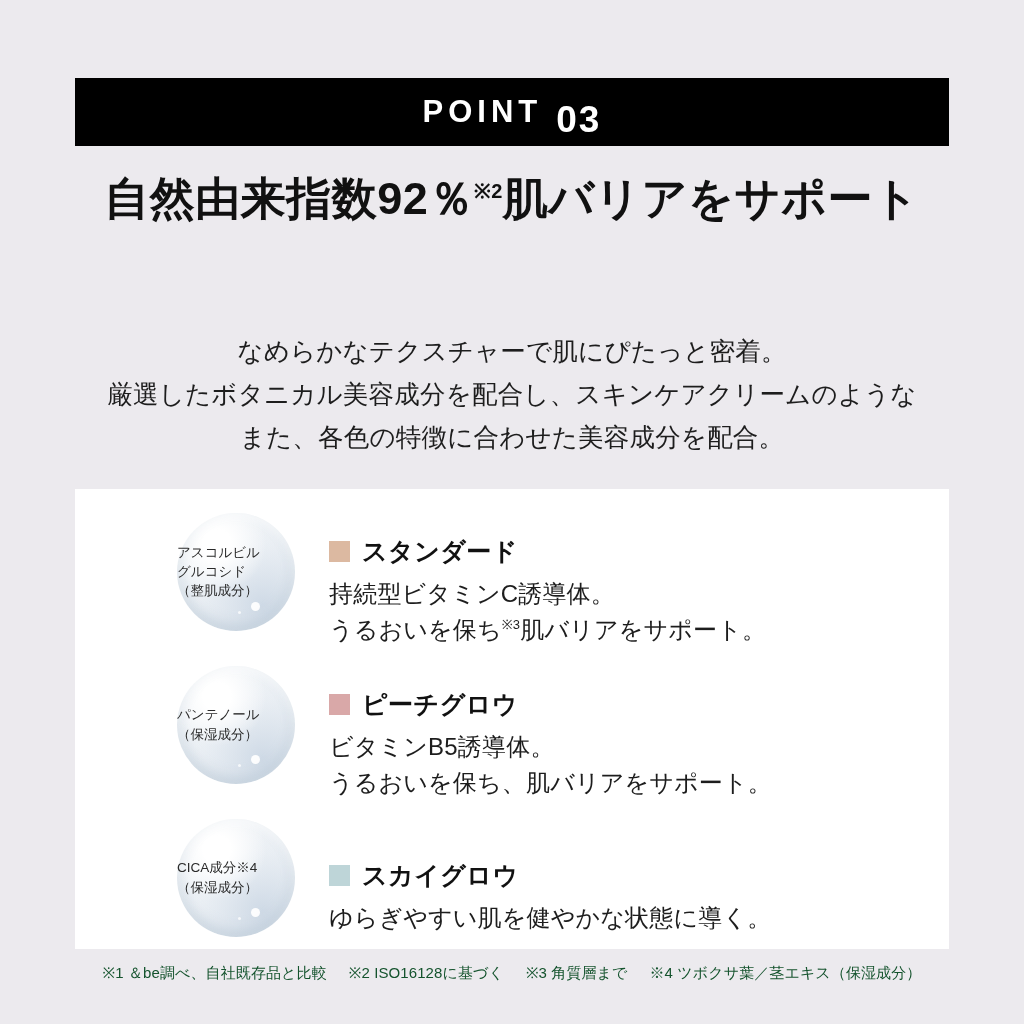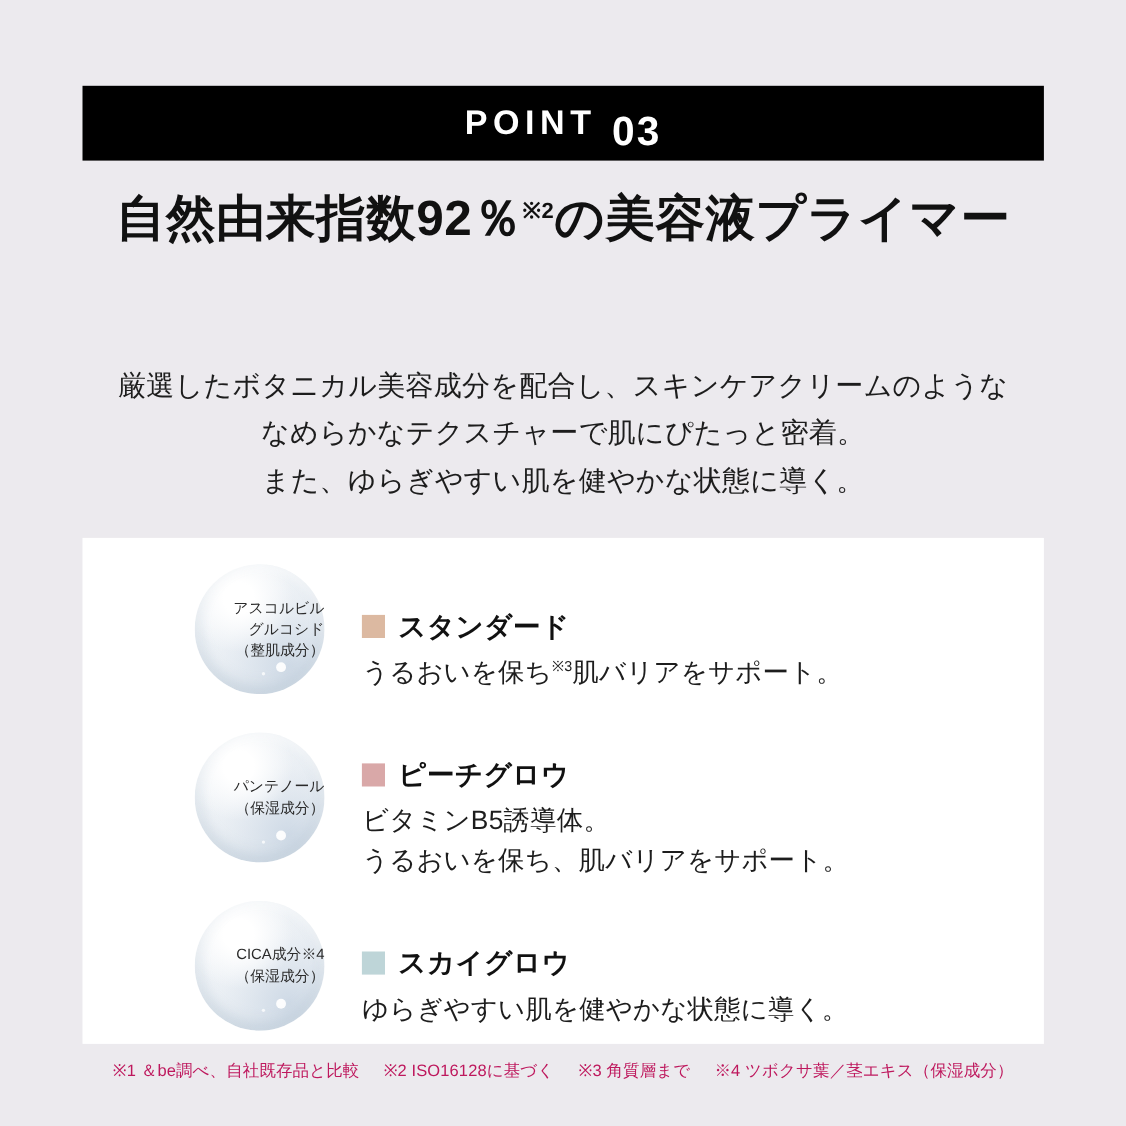--- a/index.html
+++ b/index.html
@@ -117,21 +117,21 @@
     margin-left: 102px;
     flex: 0 0 auto;
     border-radius: 50%;
     background:
       radial-gradient(circle at 34% 26%, #ffffff 0%, #ffffff 12%, rgba(255,255,255,0.0) 42%),
       radial-gradient(circle at 72% 78%, #cfdae6 0%, rgba(207,218,230,0.25) 48%, rgba(255,255,255,0) 70%),
       radial-gradient(circle at 50% 50%, #fbfcfd 0%, #f2f5f8 55%, #dde5ed 86%, #cdd8e3 100%);
     box-shadow: inset 0 -6px 14px rgba(150,170,190,0.32), inset 0 5px 10px rgba(255,255,255,0.95);
     display: flex;
     flex-direction: column;
-    align-items: flex-end;
+    align-items: flex-start;
     justify-content: center;
     text-align: center;
   }
   .bubble::after {
     content: "";
     position: absolute;
     left: 63%;
     top: 76%;
     width: 9px;
     height: 9px;
@@ -181,64 +181,67 @@
   }
 
   
   .footnotes {
     position: absolute;
     left: 0;
     top: 962px;
     width: 1024px;
     text-align: center;
     font-size: 15px;
-    color: #be185d;
+    color: #14532d;
     letter-spacing: 0.1px;
     white-space: nowrap;
   }
   .footnotes span {
     margin: 0 11px;
   }
 </style>
 </head>
 <body>
 
 <div class="page">
 
   <div class="banner">
     <span class="banner-text">POINT</span>
     <span class="banner-num">03</span>
   </div>
 
   <div class="headline">
     <div class="headline-line">
-      <span>自然由来指数92％</span><span class="sup">※2</span><span>の美容液プライマー</span>
+      <span>自然由来指数92％</span><span class="sup">※2</span><span>肌バリアをサポート</span>
     </div>
   </div>
 
   <div class="lead">
+    <div class="lead-line">なめらかなテクスチャーで肌にぴたっと密着。</div>
     <div class="lead-line">厳選したボタニカル美容成分を配合し、スキンケアクリームのような</div>
-    <div class="lead-line">なめらかなテクスチャーで肌にぴたっと密着。</div>
-    <div class="lead-line">また、ゆらぎやすい肌を健やかな状態に導く。</div>
+    <div class="lead-line">また、各色の特徴に合わせた美容成分を配合。</div>
   </div>
 
   <div class="card">
 
     <div class="ingredient ing-0">
       <div class="bubble">
         <div class="bubble-line">アスコルビル</div>
         <div class="bubble-line">グルコシド</div>
         <div class="bubble-line">（整肌成分）</div>
       </div>
       <div class="ing-text">
         <div class="ing-title-row">
           <div class="swatch" style="background:#dcb9a1;"></div>
           <div class="ing-title">スタンダード</div>
         </div>
         <div class="ing-desc-line">
+          <span>持続型ビタミンC誘導体。</span>
+        </div>
+        <div class="ing-desc-line">
           <span>うるおいを保ち</span><span class="supsm">※3</span><span>肌バリアをサポート。</span>
         </div>
       </div>
     </div>
 
     <div class="ingredient ing-1">
       <div class="bubble">
         <div class="bubble-line">パンテノール</div>
         <div class="bubble-line">（保湿成分）</div>
       </div>

